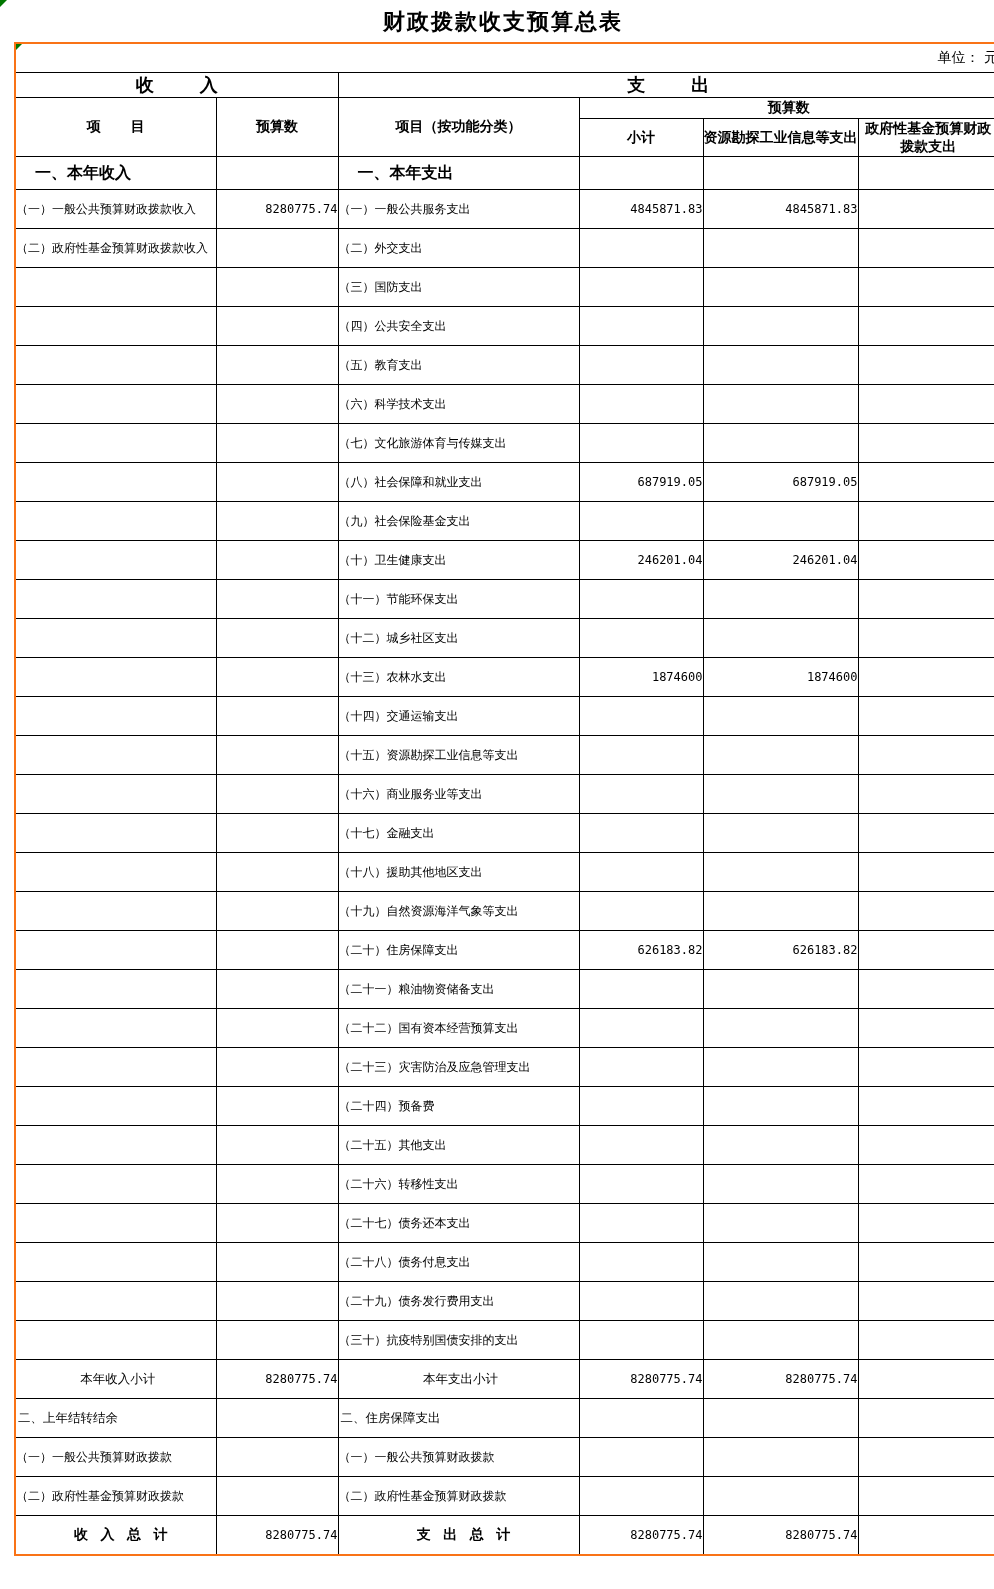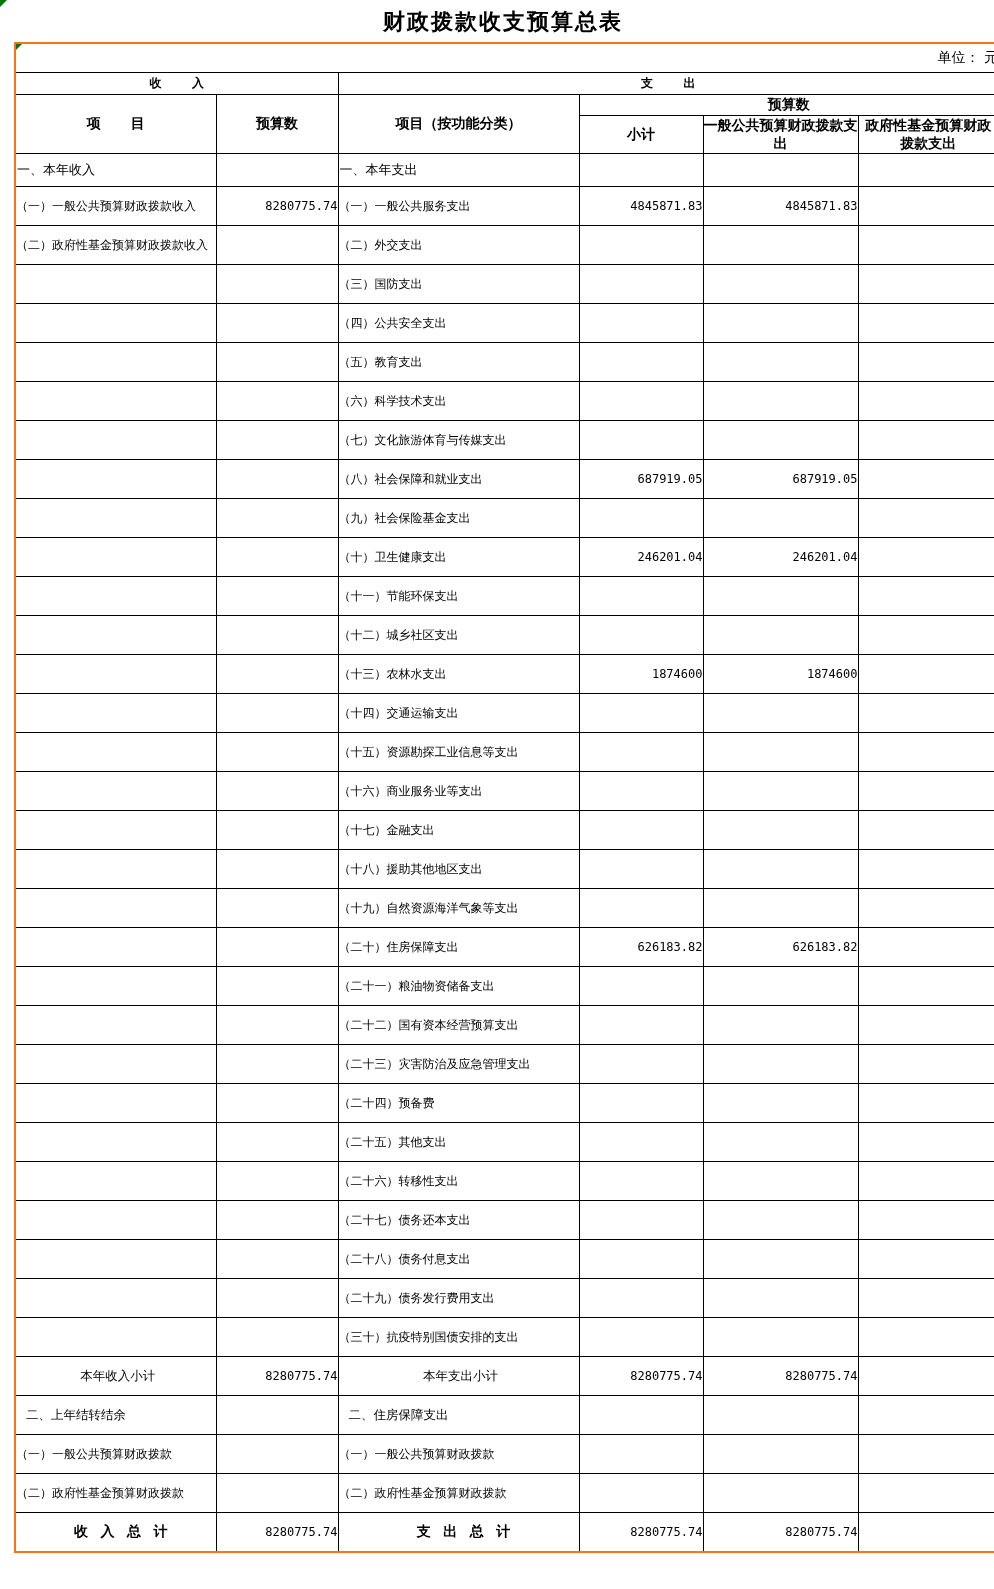--- a/index.html
+++ b/index.html
@@ -27,38 +27,38 @@
   }
   td.unit-cell{
     height:28px;text-align:right;font-size:14px;padding-right:6px;
     position:relative;
   }
   .cell-flag{
     position:absolute;top:0;left:0;width:0;height:0;
     border-top:6px solid #007700;border-right:6px solid transparent;
   }
   td.section-header{
-    height:21px;text-align:center;font-weight:bold;font-size:12px;
+    height:21px;text-align:center;font-weight:bold;font-size:18px;
     word-spacing:2.2em;
   }
   td.col-header{
     text-align:center;font-weight:bold;font-size:14px;line-height:1.25;
   }
   td.col-header.wide-space{word-spacing:1.8em;}
   td.group-header{height:20px;}
   tr.subhead-row td{height:37px;}
   tr.body-row td{height:38px;}
   tr.body-row.first td{height:32px;}
   td.label-cell{font-size:12px;text-align:left;padding:0 2px 0 5px;}
   td.num-cell{
     font-size:12px;text-align:right;padding-right:3px;
     font-family:"DejaVu Sans Mono","DejaVu Sans",monospace;
   }
-  tr.section .label-cell{font-weight:normal;font-size:13px;padding-left:1px;}
-  tr.plain-section .label-cell{padding-left:10px;font-size:12.5px;}
+  tr.section .label-cell{font-weight:bold;font-size:16px;padding-left:19px;}
+  tr.plain-section .label-cell{padding-left:2px;font-size:12.5px;}
   tr.subtotal .label-cell{text-align:center;padding-left:4px;font-size:12.5px;}
   tr.total .label-cell{
     text-align:center;padding-left:10px;font-weight:bold;font-size:14px;
     word-spacing:0.55em;
   }
 </style>
 </head>
 <body>
 
 <div class="page-flag"></div>
@@ -86,21 +86,21 @@
       <td class="section-header" colspan="4">支 出</td>
     </tr>
     <tr>
       <td class="col-header wide-space" rowspan="2">项 目</td>
       <td class="col-header" rowspan="2">预算数</td>
       <td class="col-header" rowspan="2">项目（按功能分类）</td>
       <td class="col-header group-header" colspan="3">预算数</td>
     </tr>
     <tr class="subhead-row">
       <td class="col-header">小计</td>
-      <td class="col-header">一般公共预算财政拨款支出</td>
+      <td class="col-header">资源勘探工业信息等支出</td>
       <td class="col-header">政府性基金预算财政拨款支出</td>
     </tr>
 
   <tr class="body-row section first">
         <td class="label-cell">一、本年收入</td>
         <td class="num-cell"></td>
         <td class="label-cell">一、本年支出</td>
         <td class="num-cell"></td>
         <td class="num-cell"></td>
         <td class="num-cell"></td>

